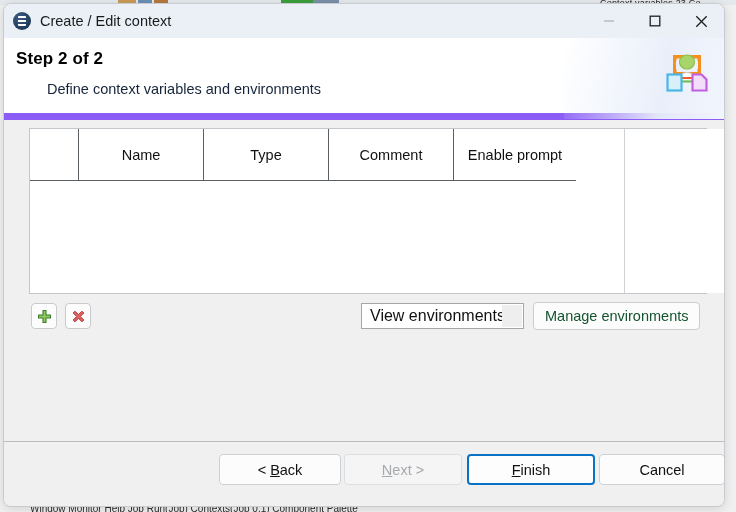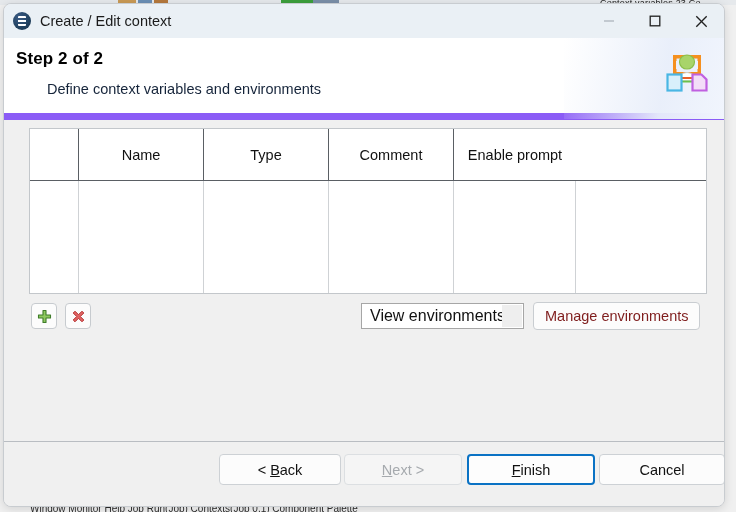--- a/index.html
+++ b/index.html
@@ -121,21 +121,20 @@
   }
 
   
   #variables-table {
     position: absolute;
     left: 25px; top: 8px;
     width: 678px; height: 166px;
     background: #ffffff;
     border: 1px solid #c3c7cb;
     display: flex;
-    flex-direction: column;
   }
   #table-header-row {
     display: flex;
     height: 52px;
     flex: 0 0 auto;
     border-bottom: 1.5px solid #5a5f64;
   }
   #table-header-row .th {
     display: flex; align-items: center; justify-content: center;
     font-size: 14.5px; color: #111;
@@ -188,21 +187,21 @@
     position: absolute; right: 1px; top: 1px; width: 20px; height: 22px;
     background: #eeeeee;
   }
   #manage-environments {
     position: absolute; left: 529px; top: 182px;
     height: 28px; padding: 0 11px;
     background: #fcfcfc;
     border: 1px solid #c9cdd1;
     border-radius: 4px;
     display: flex; align-items: center; justify-content: center;
-    font-size: 14.5px; color: #7f1d1d;
+    font-size: 14.5px; color: #14532d;
   }
 
   
   #footer-separator {
     height: 1px; background: #b9bdc2; flex: 0 0 auto;
   }
   #footer {
     flex: 0 0 auto;
     height: 64px;
     background: #f0f0f0;

